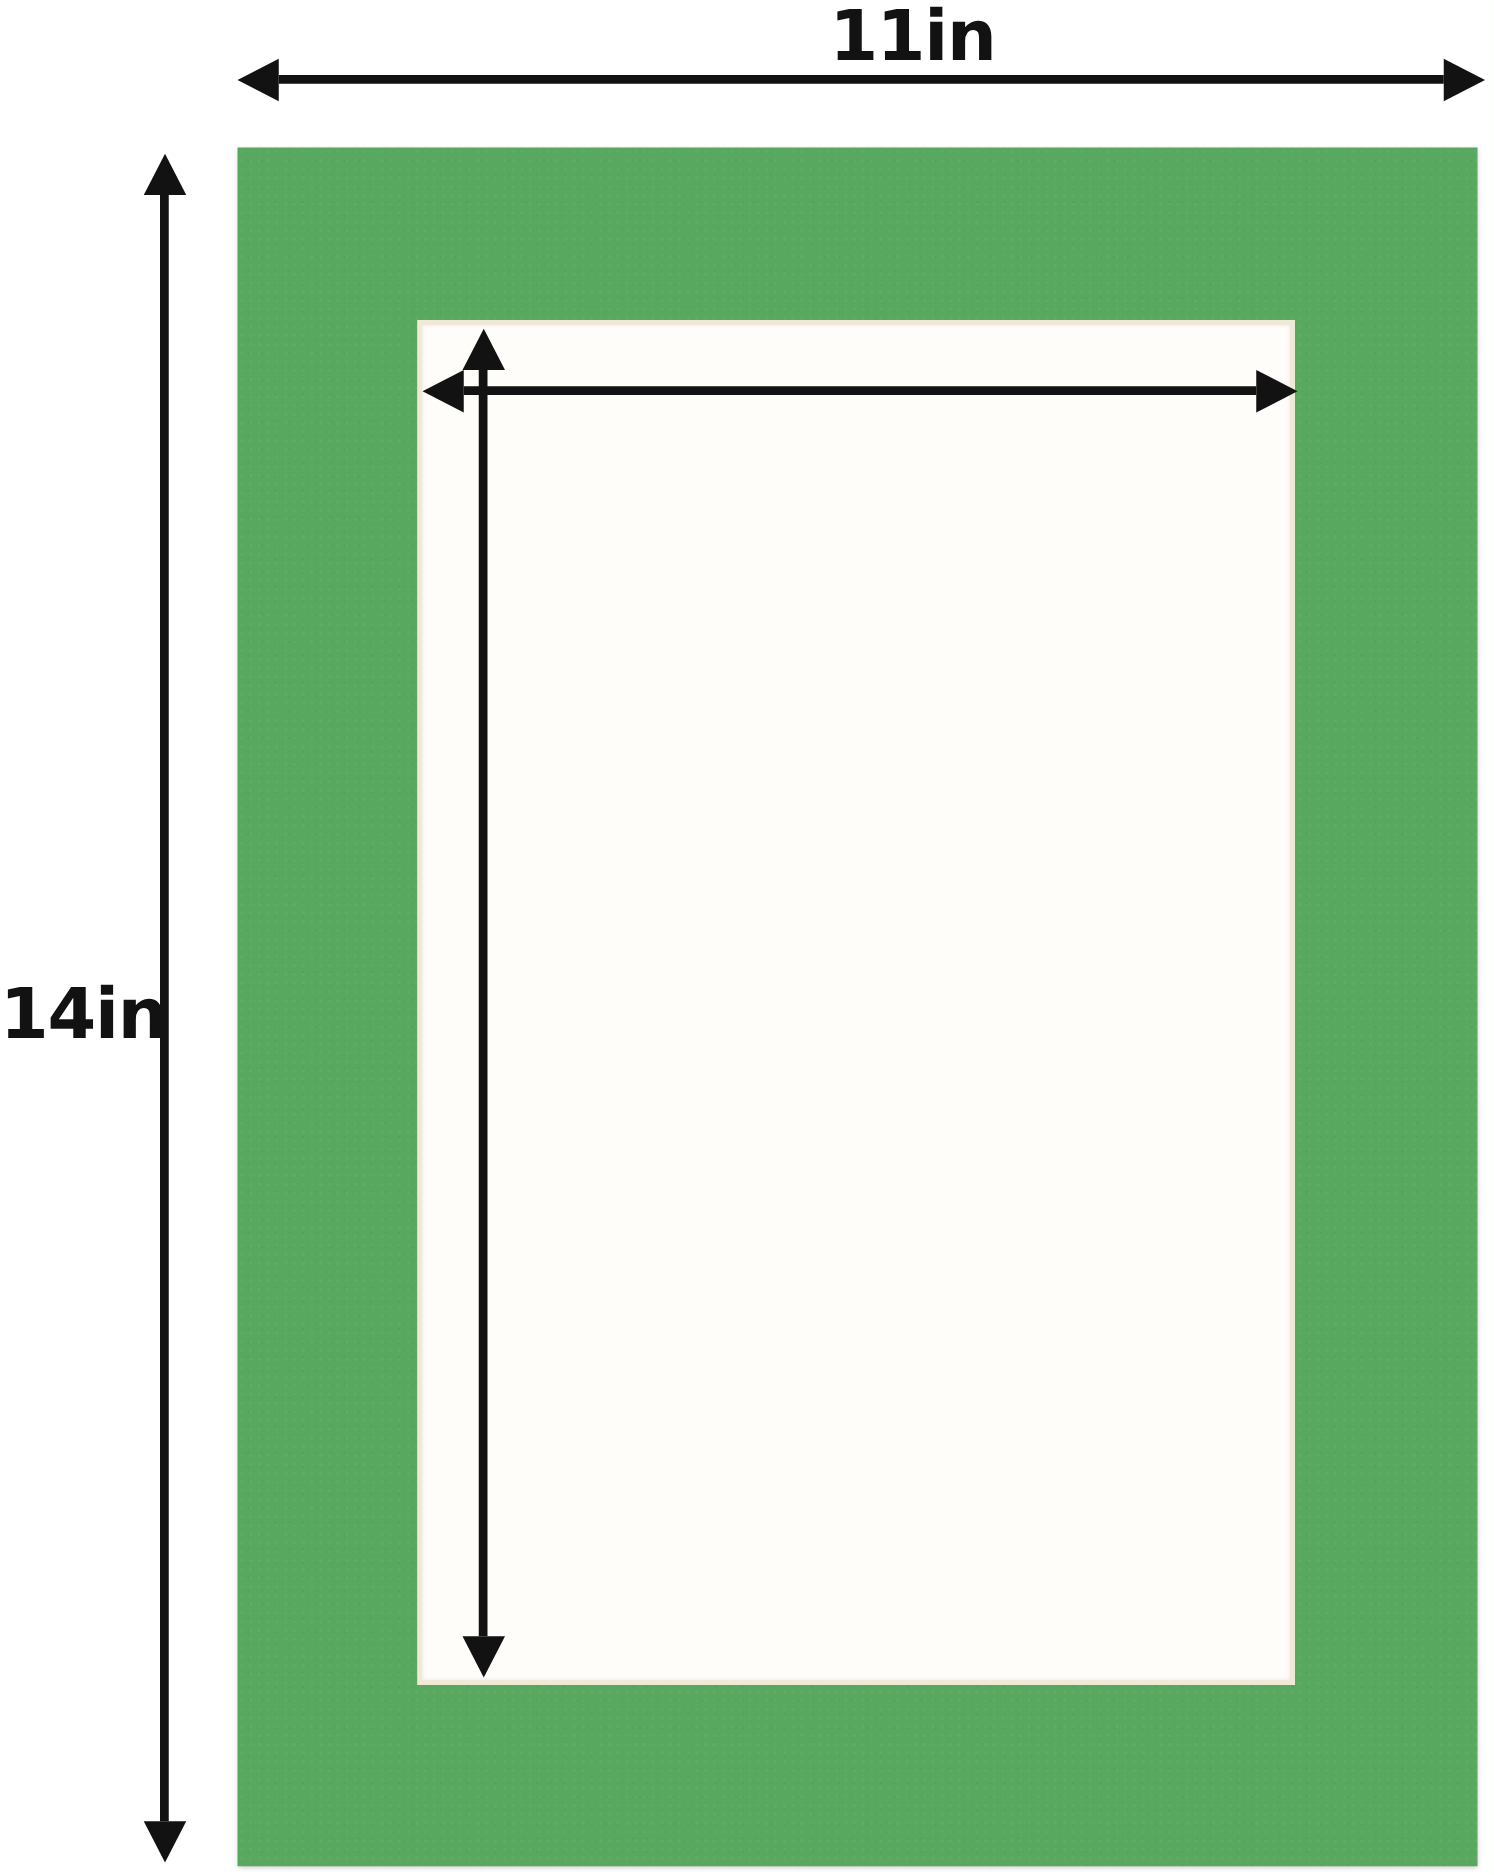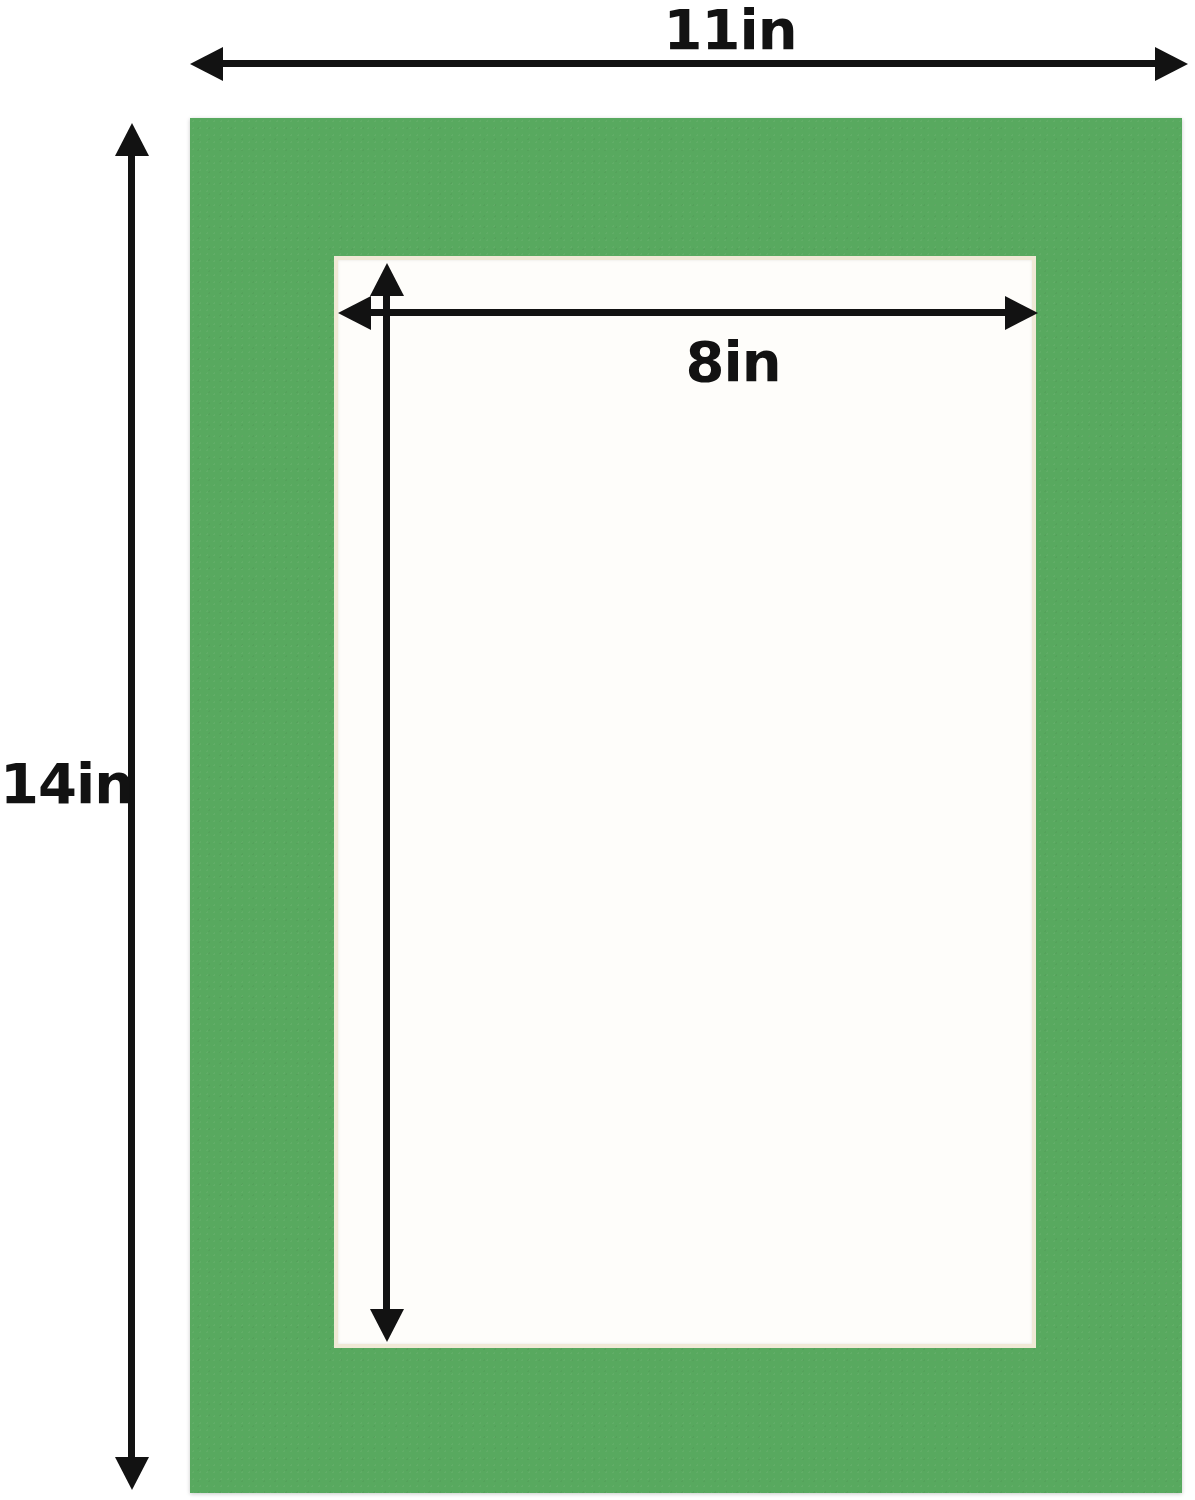--- a/index.html
+++ b/index.html
@@ -94,21 +94,21 @@
     position: absolute;
     font-weight: 700;
     font-size: 56px;
     line-height: 1.0;
     color: var(--arrow-black, #121212);
     letter-spacing: -1px;
     white-space: nowrap;
     z-index: 3;
   }
   .label-outer-width  { left: 630px; top: 2px;   width: 200px; text-align: center; }
-  .label-outer-height { left: 0px;   top: 756px; width: 116px; text-align: center; }
+  .label-outer-height { left: 0px;   top: 784px; width: 116px; text-align: center; }
   .label-opening-width  { left: 633px; top: 334px; width: 200px; text-align: center; }
   .label-opening-height { left: 412px; top: 752px; }
 
   
   .arrow-outer-width   { left: 223px; top: 60px;  width: 932px; }
   .arrow-outer-height  { left: 128px; top: 156px; height: 1301px; }
   .arrow-opening-width { left: 371px; top: 309px; width: 634px; }
   .arrow-opening-height{ left: 383px; top: 296px; height: 1013px; }
 </style>
 </head>
@@ -129,20 +129,19 @@
   <div class="v-line arrow-outer-height">
     <span class="head head-up"></span>
     <span class="head head-down"></span>
   </div>
   <div class="dim-label label-outer-height">14in</div>
 
   <div class="h-line arrow-opening-width">
     <span class="head head-left"></span>
     <span class="head head-right"></span>
   </div>
-  <div class="dim-label label-opening-width">8in</div>
 
   <div class="v-line arrow-opening-height">
     <span class="head head-up"></span>
     <span class="head head-down"></span>
   </div>
 
 </div>
 
 </body></html>

